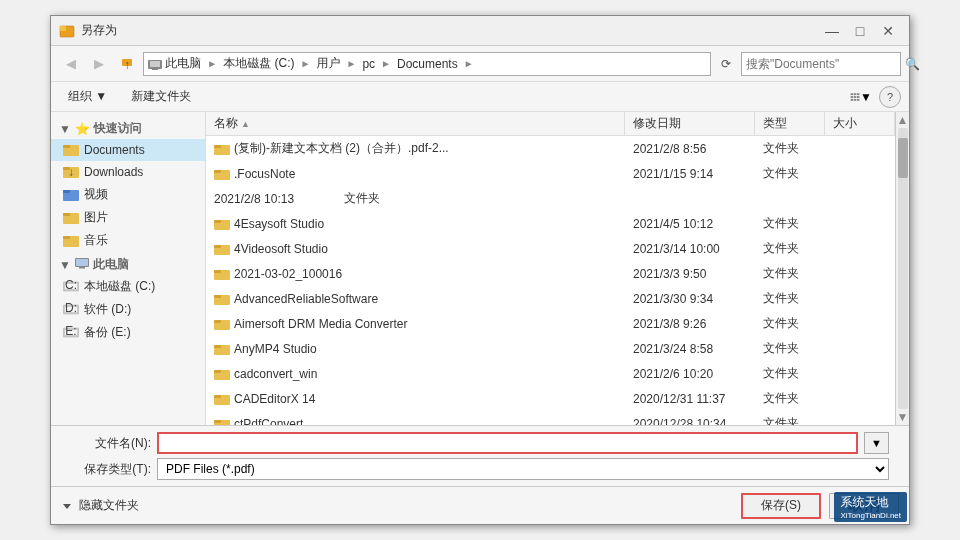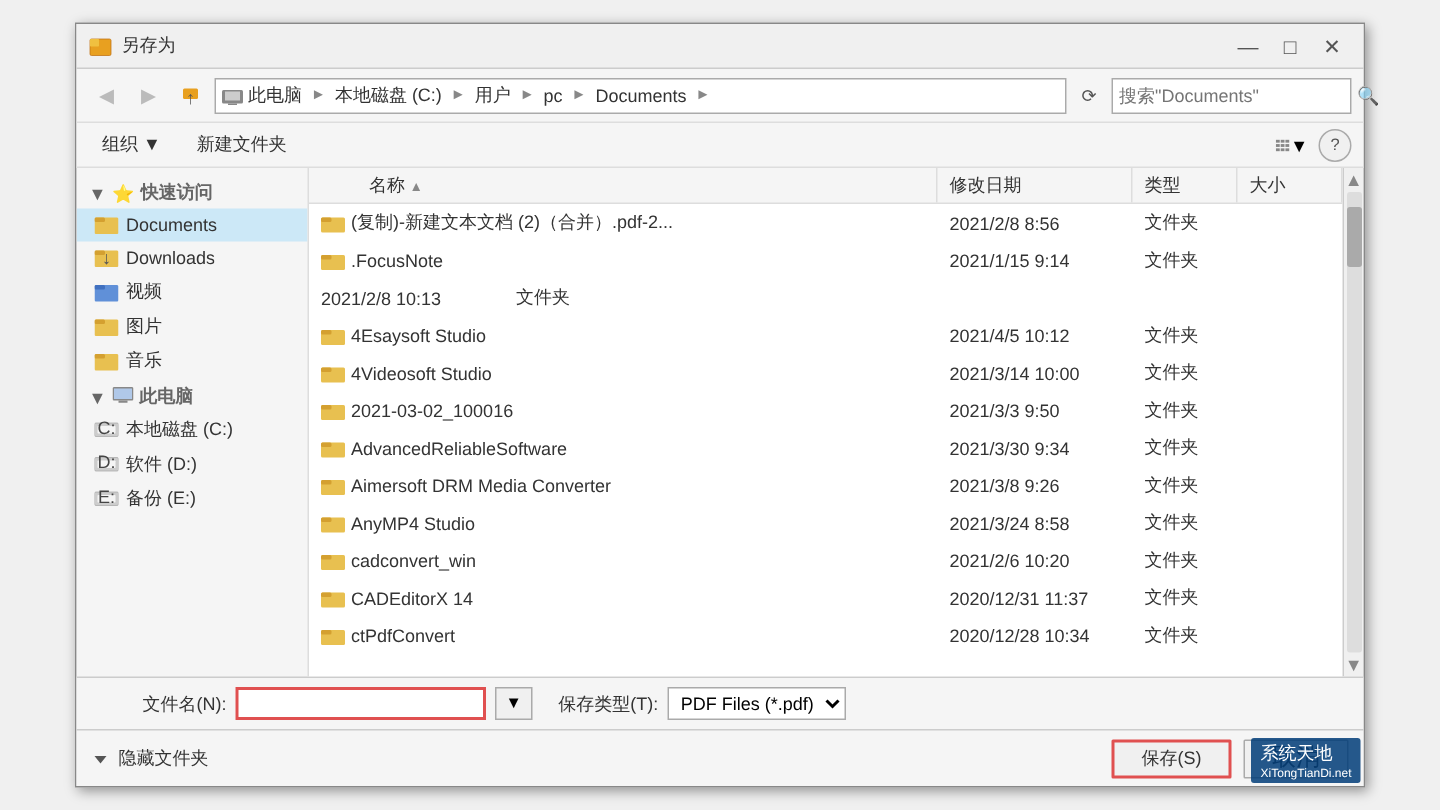--- a/index.html
+++ b/index.html
@@ -23,32 +23,32 @@
     .content-area { flex: 1; display: flex; overflow: hidden; }
     .sidebar { width: 155px; border-right: 1px solid #ddd; background: #f5f5f5; overflow-y: auto; padding: 4px 0; }
     .sidebar-item { display: flex; align-items: center; padding: 3px 8px 3px 12px; cursor: pointer; color: #333; white-space: nowrap; overflow: hidden; text-overflow: ellipsis; gap: 5px; }
     .sidebar-item.selected { background: #cce8f7; }
     .sidebar-item-icon { width: 16px; height: 16px; flex-shrink: 0; display: flex; align-items: center; justify-content: center; font-size: 14px; }
     .sidebar-label { font-size: 12px; overflow: hidden; text-overflow: ellipsis; }
     .sidebar-section-header { padding: 4px 8px 2px 8px; font-size: 11px; color: #666; font-weight: bold; display: flex; align-items: center; gap: 4px; cursor: pointer; }
     .main-panel { flex: 1; display: flex; flex-direction: column; overflow: hidden; position: relative; }
     .list-header { display: flex; align-items: center; border-bottom: 1px solid #ddd; background: #f5f5f5; min-height: 22px; padding: 0; }
     .list-col { padding: 3px 8px; color: #333; font-size: 12px; border-right: 1px solid #ddd; cursor: pointer; white-space: nowrap; overflow: hidden; user-select: none; display: flex; align-items: center; gap: 3px; }
-    .col-name { flex: 2; min-width: 0; margin-left: 32px; }
+    .col-name { flex: 2; min-width: 0; }
     .col-date { width: 130px; flex-shrink: 0; }
     .col-type { width: 70px; flex-shrink: 0; }
     .col-size { width: 70px; flex-shrink: 0; }
     .file-list { flex: 1; overflow-y: auto; background: white; }
     .file-row { display: flex; align-items: center; padding: 2px 0; cursor: pointer; }
     .file-cell { padding: 2px 8px; font-size: 12px; overflow: hidden; text-overflow: ellipsis; white-space: nowrap; color: #333; }
     .cell-name { flex: 2; min-width: 0; display: flex; align-items: center; gap: 4px; }
     .cell-date { width: 130px; flex-shrink: 0; }
     .cell-type { width: 70px; flex-shrink: 0; }
     .cell-size { width: 70px; flex-shrink: 0; }
-    .bottom-bar { border-top: 1px solid #ccc; background: #f5f5f5; padding: 6px 20px; display: flex; flex-direction: row; gap: 4px; }
+    .bottom-bar { border-top: 1px solid #ccc; background: #f5f5f5; padding: 6px 20px; display: flex; flex-direction: column; gap: 4px; }
     .bottom-row { display: flex; align-items: center; gap: 6px; }
     .bottom-label { width: 80px; text-align: right; font-size: 12px; color: #333; flex-shrink: 0; }
     .filename-input { flex: 1; height: 22px; border: 2px solid #e05050; outline: none; padding: 0 4px; font-size: 12px; background: white; }
     .filetype-select { flex: 1; height: 22px; border: 1px solid #aaa; padding: 0 4px; font-size: 12px; background: white; outline: none; }
     .dialog-footer { border-top: 1px solid #ccc; background: #f5f5f5; height: 38px; display: flex; align-items: center; justify-content: space-between; padding: 0 10px; }
     .footer-left { display: flex; align-items: center; gap: 6px; cursor: pointer; color: #333; font-size: 12px; }
     .footer-right { display: flex; align-items: center; gap: 8px; }
     .save-btn { height: 26px; padding: 0 18px; background: #f0f0f0; border: 2px solid #e05050; cursor: pointer; font-size: 12px; color: #333; border-radius: 1px; }
     .cancel-btn { height: 26px; padding: 0 18px; background: #f0f0f0; border: 1px solid #aaa; cursor: pointer; font-size: 16px; color: #333; border-radius: 1px; }
     .toolbar-action-btn { height: 24px; padding: 0 8px; border: 1px solid transparent; background: transparent; cursor: pointer; font-size: 12px; color: #333; display: flex; align-items: center; gap: 3px; border-radius: 2px; }

